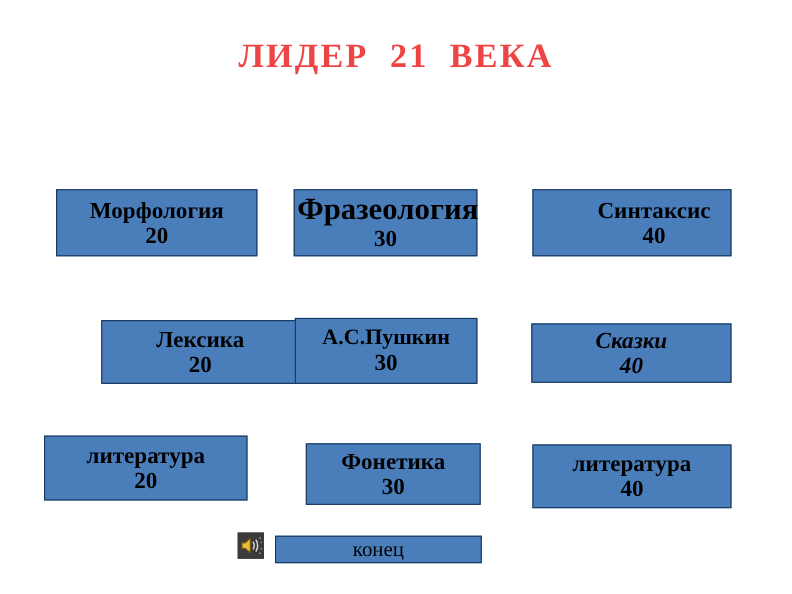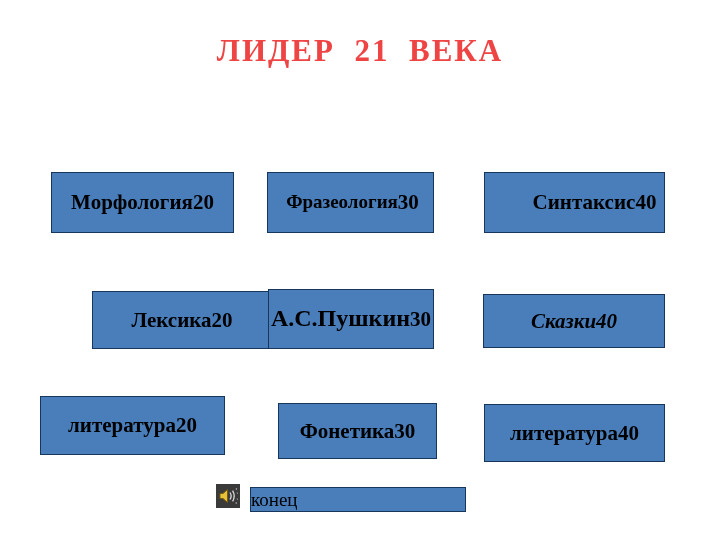--- a/index.html
+++ b/index.html
@@ -37,21 +37,21 @@
     white-space: pre;
   }
 
   
   .tile {
     position: absolute;
     background: #4a7ebb;
     border: 1px solid #16365c;
     box-sizing: border-box;
     display: flex;
-    flex-direction: row;
+    flex-direction: column;
     align-items: center;
     justify-content: center;
     color: #000000;
     font-family: "Liberation Serif", "DejaVu Serif", serif;
     font-weight: bold;
     line-height: 1.08;
     cursor: pointer;
   }
   .tile .tile-label {
     display: block;
@@ -78,47 +78,47 @@
   #tile-leksika-20     { left: 44px;  top: 291px; width: 180px; height: 58px; margin-left: 48px; }
   #tile-pushkin-30     { left: 268px; top: 289px; width: 166px; height: 60px; }
   #tile-skazki-40      { left: 483px; top: 294px; width: 182px; height: 54px; font-style: italic; }
 
   
   #tile-literatura-20  { left: 40px;  top: 396px; width: 185px; height: 59px; }
   #tile-fonetika-30    { left: 278px; top: 403px; width: 159px; height: 56px; }
   #tile-literatura-40  { left: 484px; top: 404px; width: 181px; height: 58px; }
 
   
-  #tile-frazeologiya-30 .tile-label { font-size: 19px; margin-left: 4px; }
-  #tile-pushkin-30 .tile-label { font-size: 24px; }
+  #tile-frazeologiya-30 .tile-label { font-size: 28px; margin-left: 4px; }
+  #tile-pushkin-30 .tile-label { font-size: 20px; }
 
   
   #sound-icon {
     position: absolute;
     left: 216px;
     top: 484px;
     width: 24px;
     height: 24px;
     background: #3a3a3a;
     display: block;
     cursor: pointer;
   }
 
   #end-button {
     position: absolute;
     left: 250px;
     top: 487px;
-    width: 216px;
+    width: 188px;
     height: 25px;
     background: #4a7ebb;
     border: 1px solid #16365c;
     box-sizing: border-box;
     display: flex;
     align-items: center;
-    justify-content: flex-start;
+    justify-content: center;
     font-family: "Liberation Serif", "DejaVu Serif", serif;
     font-size: 19px;
     color: #000000;
     cursor: pointer;
     white-space: nowrap;
   }
 </style>
 </head>
 <body>
 

